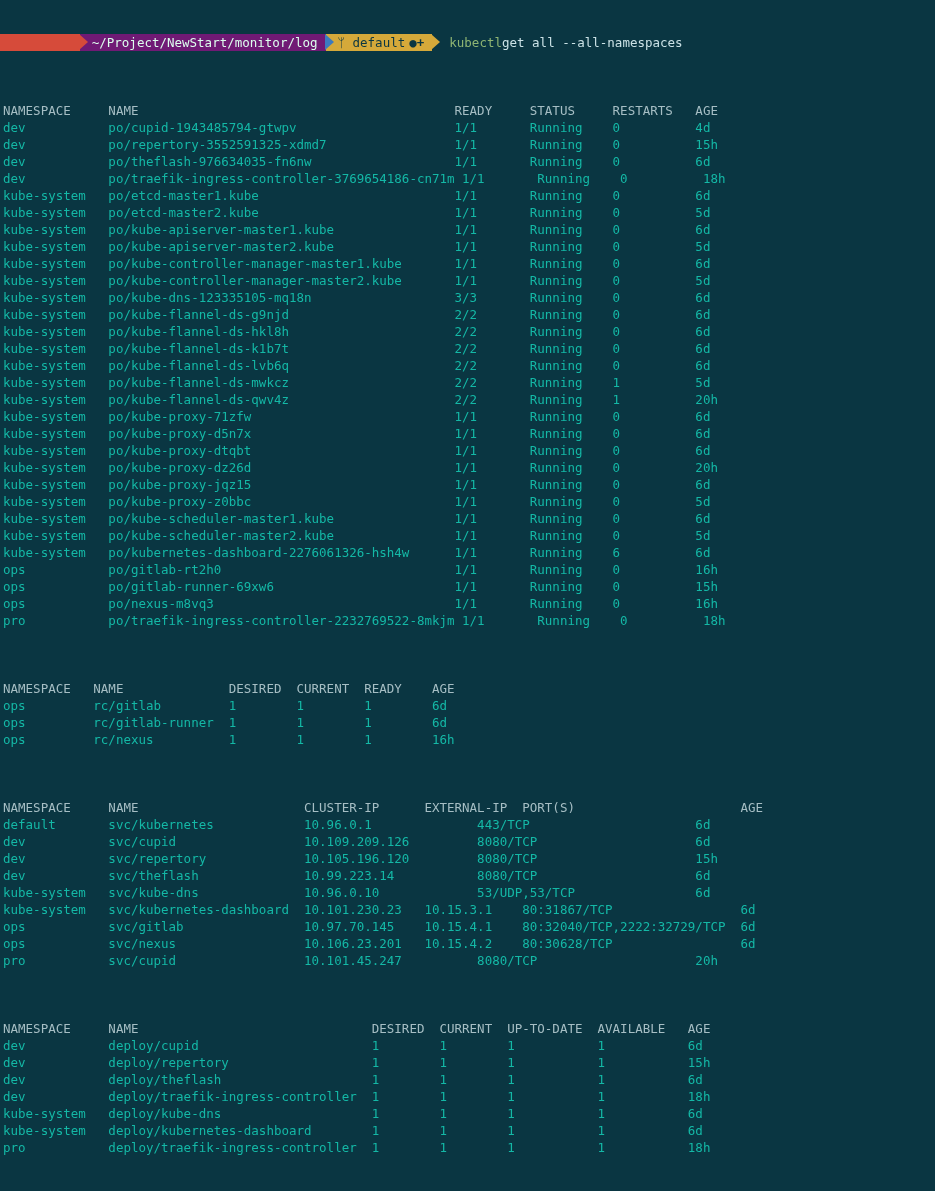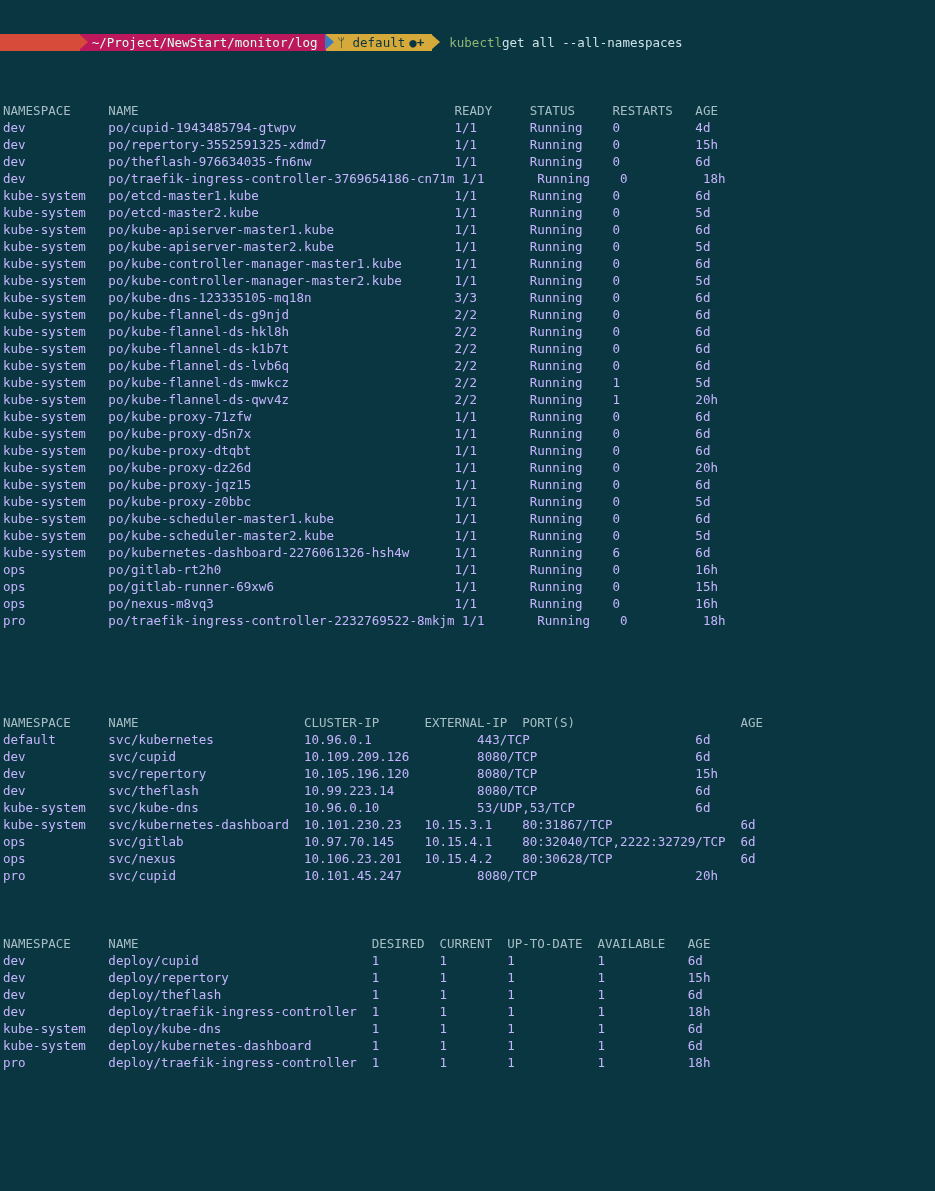--- a/index.html
+++ b/index.html
@@ -25,48 +25,49 @@
     position: absolute;
     right: -8px;
     top: 0;
     width: 0; height: 0;
     border-top: 8.5px solid transparent;
     border-bottom: 8.5px solid transparent;
     z-index: 2;
   }
   .seg-red    { background:#d64b3a; color:#0a3642; }
   .seg-red .arrow    { border-left: 9px solid #d64b3a; }
-  .seg-blue   { background:#be185d; color:#dfe; padding-left:12px;justify-content:center;}
+  .seg-blue   { background:#701a75; color:#dfe; padding-left:12px;justify-content:center;}
   .seg-blue .arrow   { border-left: 9px solid #3b7ac0; }
   .seg-yellow { background:#d5a93a; color:#0a3642; padding-left:12px;}
   .seg-yellow .arrow { border-left: 9px solid #d5a93a; }
   .seg-dark   { background:#0a3642; color:#cbe; padding-left:12px;margin-left:13px;}
   .seg .sym { font-weight:bold; margin-left:4px; }
   .cmd { color:#cbe2e6; padding-left:4px; }
   .cmd .bin { color:#8fb573; }
   .hdr { color:#a6bec4; }
-  .c0 { color:#c4b5fd; }
+  .c0 { color:#14b8a6; }
   .row { display:block; }
   .pad { padding:0 6px 6px 3px; }
 </style>
 </head>
 <body>
 
 <div class="term">
 
 <div class="prompt-line">
   <span class="seg seg-red"><span>         </span><span class="arrow"></span></span>
   <span class="seg seg-blue"><span>~/Project/NewStart/monitor/log</span><span class="arrow"></span></span>
   <span class="seg seg-yellow"><span>ᛘ </span><span>default</span><span class="sym">●+</span><span class="arrow"></span></span>
   <span class="seg seg-dark cmd"><span class="bin">kubectl</span> <span>get all --all-namespaces</span></span>
 </div>
 
 <div class="pad">
 <div id="pods-section"><div class="row hdr">NAMESPACE     NAME                                          READY     STATUS     RESTARTS   AGE   </div><div class="row c0">dev           po/cupid-1943485794-gtwpv                     1/1       Running    0          4d    </div><div class="row c0">dev           po/repertory-3552591325-xdmd7                 1/1       Running    0          15h   </div><div class="row c0">dev           po/theflash-976634035-fn6nw                   1/1       Running    0          6d    </div><div class="row c0">dev           po/traefik-ingress-controller-3769654186-cn71m 1/1       Running    0          18h   </div><div class="row c0">kube-system   po/etcd-master1.kube                          1/1       Running    0          6d    </div><div class="row c0">kube-system   po/etcd-master2.kube                          1/1       Running    0          5d    </div><div class="row c0">kube-system   po/kube-apiserver-master1.kube                1/1       Running    0          6d    </div><div class="row c0">kube-system   po/kube-apiserver-master2.kube                1/1       Running    0          5d    </div><div class="row c0">kube-system   po/kube-controller-manager-master1.kube       1/1       Running    0          6d    </div><div class="row c0">kube-system   po/kube-controller-manager-master2.kube       1/1       Running    0          5d    </div><div class="row c0">kube-system   po/kube-dns-123335105-mq18n                   3/3       Running    0          6d    </div><div class="row c0">kube-system   po/kube-flannel-ds-g9njd                      2/2       Running    0          6d    </div><div class="row c0">kube-system   po/kube-flannel-ds-hkl8h                      2/2       Running    0          6d    </div><div class="row c0">kube-system   po/kube-flannel-ds-k1b7t                      2/2       Running    0          6d    </div><div class="row c0">kube-system   po/kube-flannel-ds-lvb6q                      2/2       Running    0          6d    </div><div class="row c0">kube-system   po/kube-flannel-ds-mwkcz                      2/2       Running    1          5d    </div><div class="row c0">kube-system   po/kube-flannel-ds-qwv4z                      2/2       Running    1          20h   </div><div class="row c0">kube-system   po/kube-proxy-71zfw                           1/1       Running    0          6d    </div><div class="row c0">kube-system   po/kube-proxy-d5n7x                           1/1       Running    0          6d    </div><div class="row c0">kube-system   po/kube-proxy-dtqbt                           1/1       Running    0          6d    </div><div class="row c0">kube-system   po/kube-proxy-dz26d                           1/1       Running    0          20h   </div><div class="row c0">kube-system   po/kube-proxy-jqz15                           1/1       Running    0          6d    </div><div class="row c0">kube-system   po/kube-proxy-z0bbc                           1/1       Running    0          5d    </div><div class="row c0">kube-system   po/kube-scheduler-master1.kube                1/1       Running    0          6d    </div><div class="row c0">kube-system   po/kube-scheduler-master2.kube                1/1       Running    0          5d    </div><div class="row c0">kube-system   po/kubernetes-dashboard-2276061326-hsh4w      1/1       Running    6          6d    </div><div class="row c0">ops           po/gitlab-rt2h0                               1/1       Running    0          16h   </div><div class="row c0">ops           po/gitlab-runner-69xw6                        1/1       Running    0          15h   </div><div class="row c0">ops           po/nexus-m8vq3                                1/1       Running    0          16h   </div><div class="row c0">pro           po/traefik-ingress-controller-2232769522-8mkjm 1/1       Running    0          18h   </div></div>
 <div class="row"> </div>
+<div id="rcs-section"><div class="row hdr">NAMESPACE   NAME              DESIRED  CURRENT  READY    AGE   </div><div class="row c0">ops         rc/gitlab         1        1        1        6d    </div><div class="row c0">ops         rc/gitlab-runner  1        1        1        6d    </div><div class="row c0">ops         rc/nexus          1        1        1        16h   </div></div>
 <div class="row"> </div>
 <div id="svcs-section"><div class="row hdr">NAMESPACE     NAME                      CLUSTER-IP      EXTERNAL-IP  PORT(S)                      AGE   </div><div class="row c0">default       svc/kubernetes            10.96.0.1       <none>       443/TCP                      6d    </none></div><div class="row c0">dev           svc/cupid                 10.109.209.126  <none>       8080/TCP                     6d    </none></div><div class="row c0">dev           svc/repertory             10.105.196.120  <none>       8080/TCP                     15h   </none></div><div class="row c0">dev           svc/theflash              10.99.223.14    <none>       8080/TCP                     6d    </none></div><div class="row c0">kube-system   svc/kube-dns              10.96.0.10      <none>       53/UDP,53/TCP                6d    </none></div><div class="row c0">kube-system   svc/kubernetes-dashboard  10.101.230.23   10.15.3.1    80:31867/TCP                 6d    </div><div class="row c0">ops           svc/gitlab                10.97.70.145    10.15.4.1    80:32040/TCP,2222:32729/TCP  6d    </div><div class="row c0">ops           svc/nexus                 10.106.23.201   10.15.4.2    80:30628/TCP                 6d    </div><div class="row c0">pro           svc/cupid                 10.101.45.247   <none>       8080/TCP                     20h   </none></div></div>
 <div class="row"> </div>
 <div id="deploys-section"><div class="row hdr">NAMESPACE     NAME                               DESIRED  CURRENT  UP-TO-DATE  AVAILABLE   AGE   </div><div class="row c0">dev           deploy/cupid                       1        1        1           1           6d    </div><div class="row c0">dev           deploy/repertory                   1        1        1           1           15h   </div><div class="row c0">dev           deploy/theflash                    1        1        1           1           6d    </div><div class="row c0">dev           deploy/traefik-ingress-controller  1        1        1           1           18h   </div><div class="row c0">kube-system   deploy/kube-dns                    1        1        1           1           6d    </div><div class="row c0">kube-system   deploy/kubernetes-dashboard        1        1        1           1           6d    </div><div class="row c0">pro           deploy/traefik-ingress-controller  1        1        1           1           18h   </div></div>
 <div class="row"> </div>
 
 </div>
 
 
 

